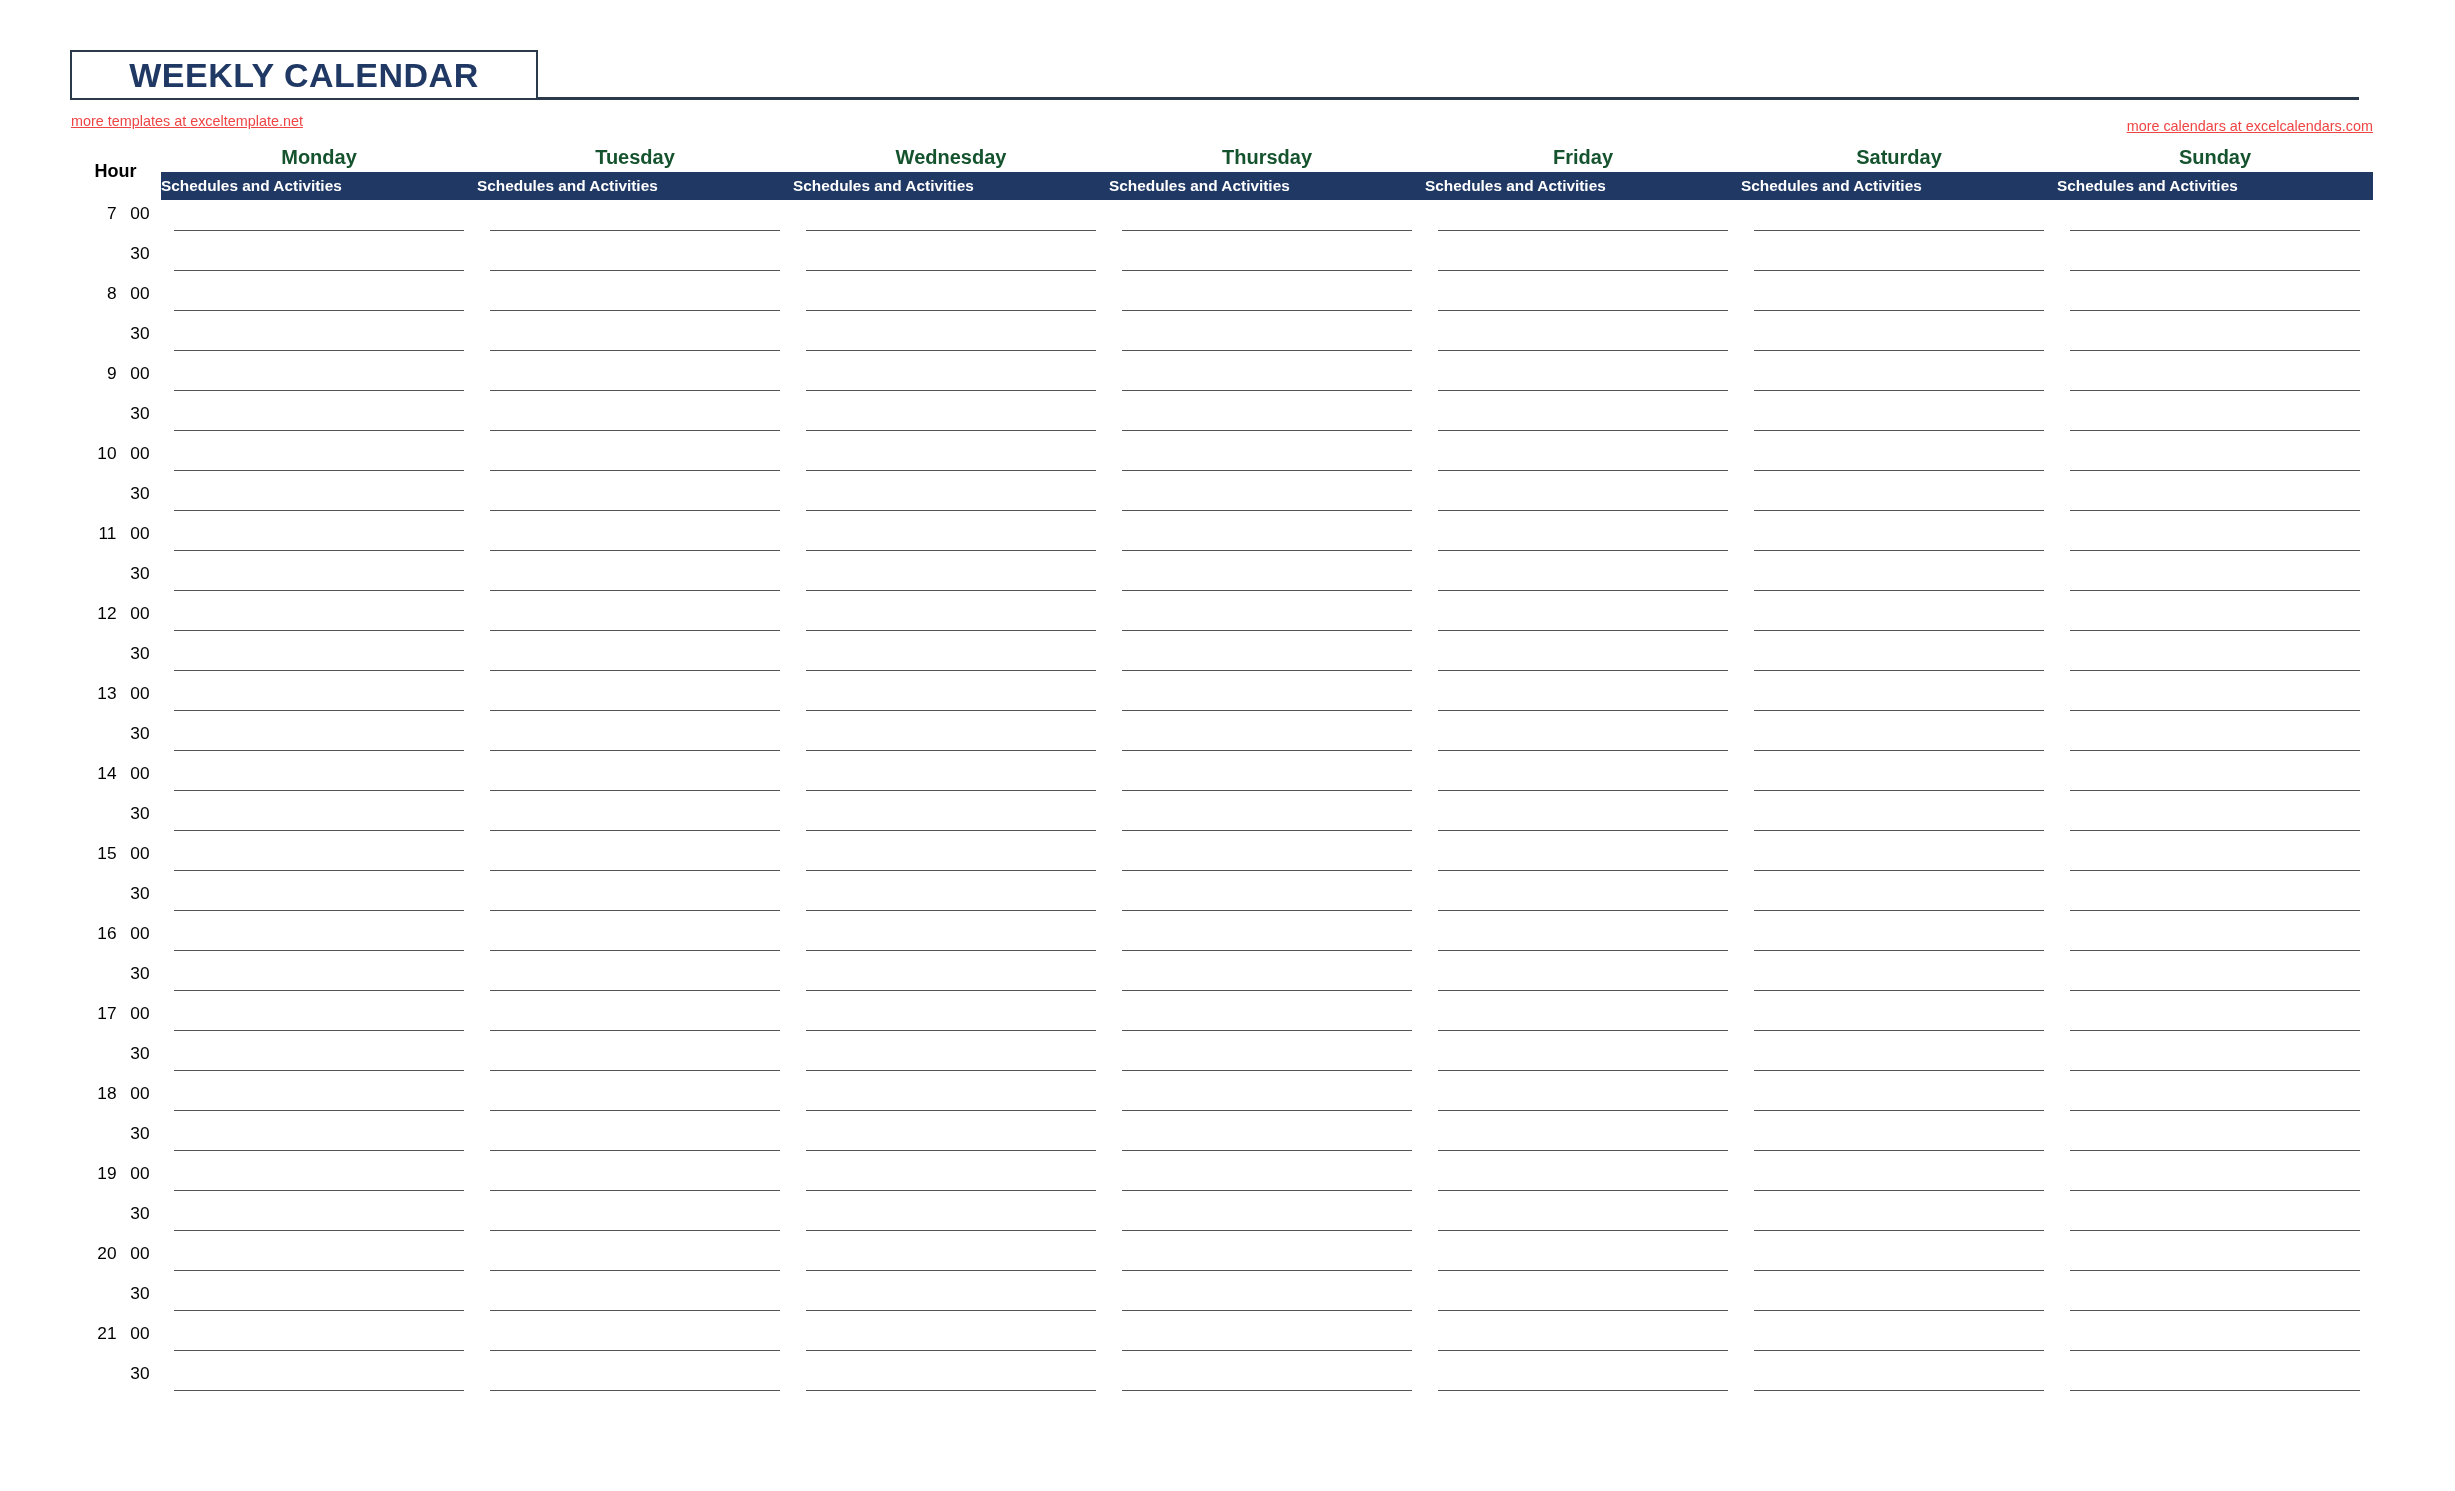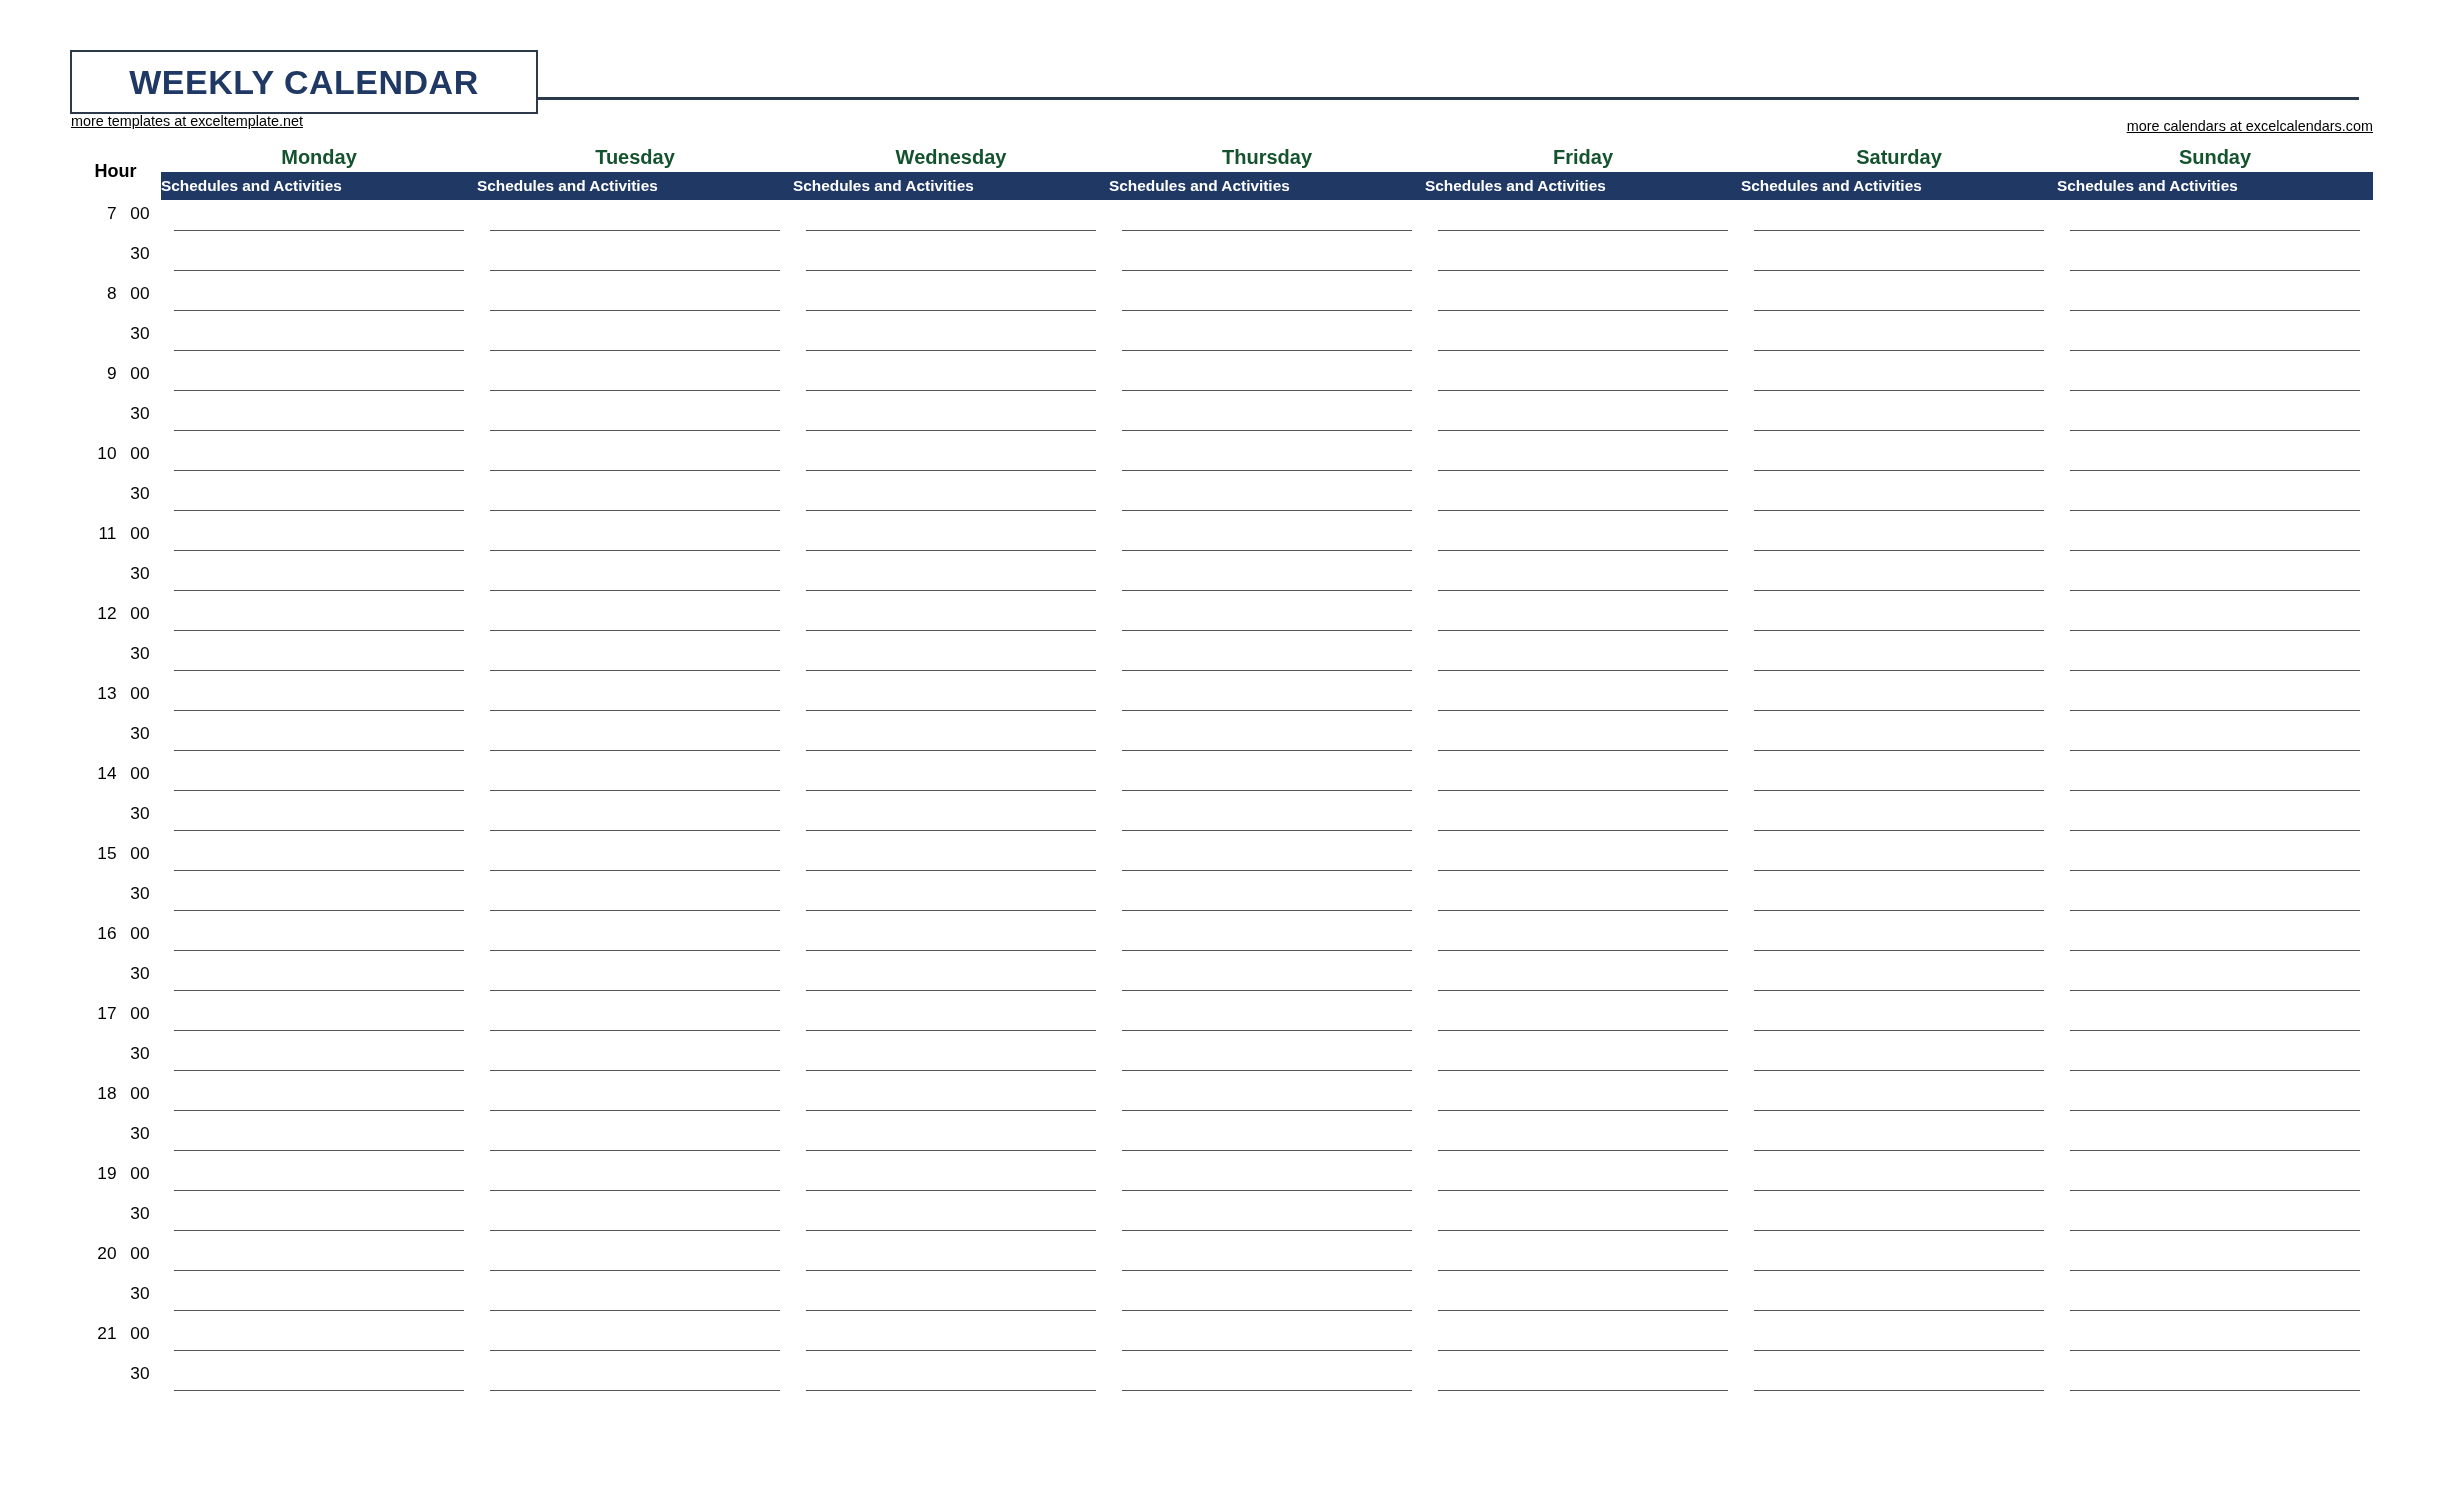--- a/index.html
+++ b/index.html
@@ -23,21 +23,21 @@
     left: 0;
     top: 0;
     width: 2456px;
     height: 142px;
   }
   #title-box {
     position: absolute;
     left: 70px;
     top: 50px;
     width: 468px;
-    height: 64px;
+    height: 50px;
     border: 2.9px solid #2b3a4a;
     border-right: 2.9px solid #2b3a4a;
     background: #ffffff;
     display: flex;
     align-items: center;
     justify-content: center;
   }
   #title-text {
     font-size: 34px;
     font-weight: bold;
@@ -50,21 +50,21 @@
     position: absolute;
     left: 538px;
     top: 97px;
     width: 1821px;
     height: 2.9px;
     background: #2b3a4a;
   }
   .link-text {
     position: absolute;
     font-size: 14.4px;
-    color: #000000;
+    color: #ef4444;
     text-decoration: underline;
     white-space: nowrap;
     font-family: "Liberation Sans", sans-serif;
   }
   #link-left  { left: 71px;  top: 113px; }
   #link-right { top: 118px; right: 83px; }
 
   
   #calendar-table {
     position: absolute;

